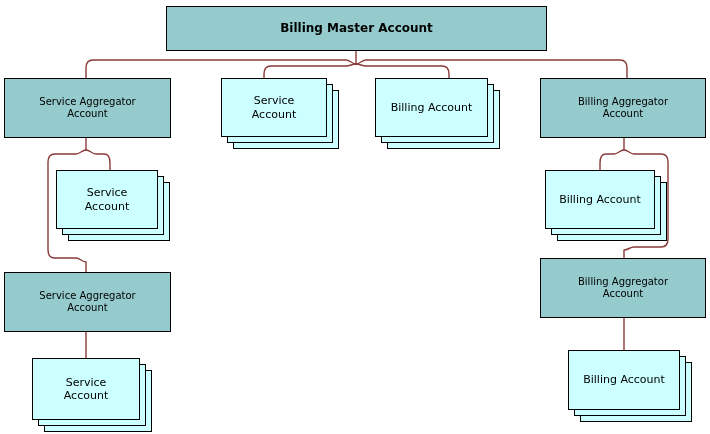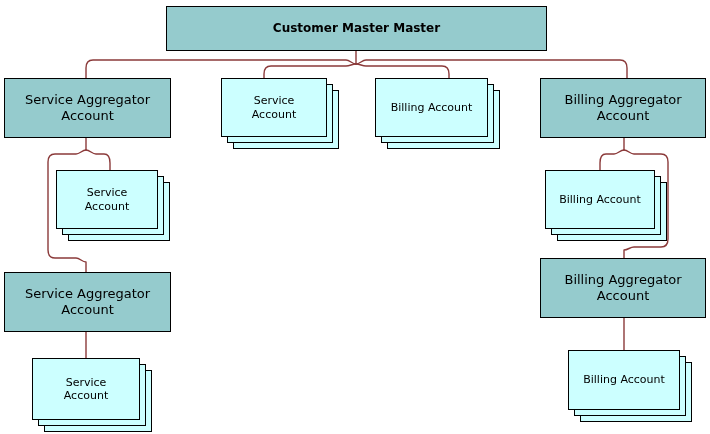--- a/index.html
+++ b/index.html
@@ -35,21 +35,21 @@
   }
   .node-label {
     display: block;
     white-space: pre-line;
     padding: 0 4px;
   }
   
   .node.solid {
     background: #95cbcd;
     border: 1px solid #000000;
-    font-size: 13px;
+    font-size: 10px;
   }
   .node.solid.master {
     font-weight: bold;
     font-size: 12px;
   }
   
   .stack {
     position: absolute;
     box-sizing: border-box;
   }
@@ -104,21 +104,21 @@
       <path d="M 624,150 C 620,150 618,154 614,154 L 606,154 C 601,154 600,158 600,163 L 600,170"></path>
 
       <path d="M 624,150 C 628,150 630,154 634,154 L 661,154 C 666,154 668,157 668,162
                L 668,239 C 668,244 666,247 661,247 L 634,247 C 630,247 628,250 624,250 L 624,258"></path>
 
       <path d="M 624,318 L 624,350"></path>
     </g>
   </svg>
 
   <div class="node solid master" style="left:166px; top:6px; width:381px; height:45px;">
-    <span class="node-label">Customer Master Master</span>
+    <span class="node-label">Billing Master Account</span>
   </div>
 
   <div class="node solid" style="left:4px; top:78px; width:167px; height:60px;">
     <span class="node-label">Service Aggregator
 Account</span>
   </div>
 
   <div class="node solid" style="left:540px; top:78px; width:166px; height:60px;">
     <span class="node-label">Billing Aggregator
 Account</span>

